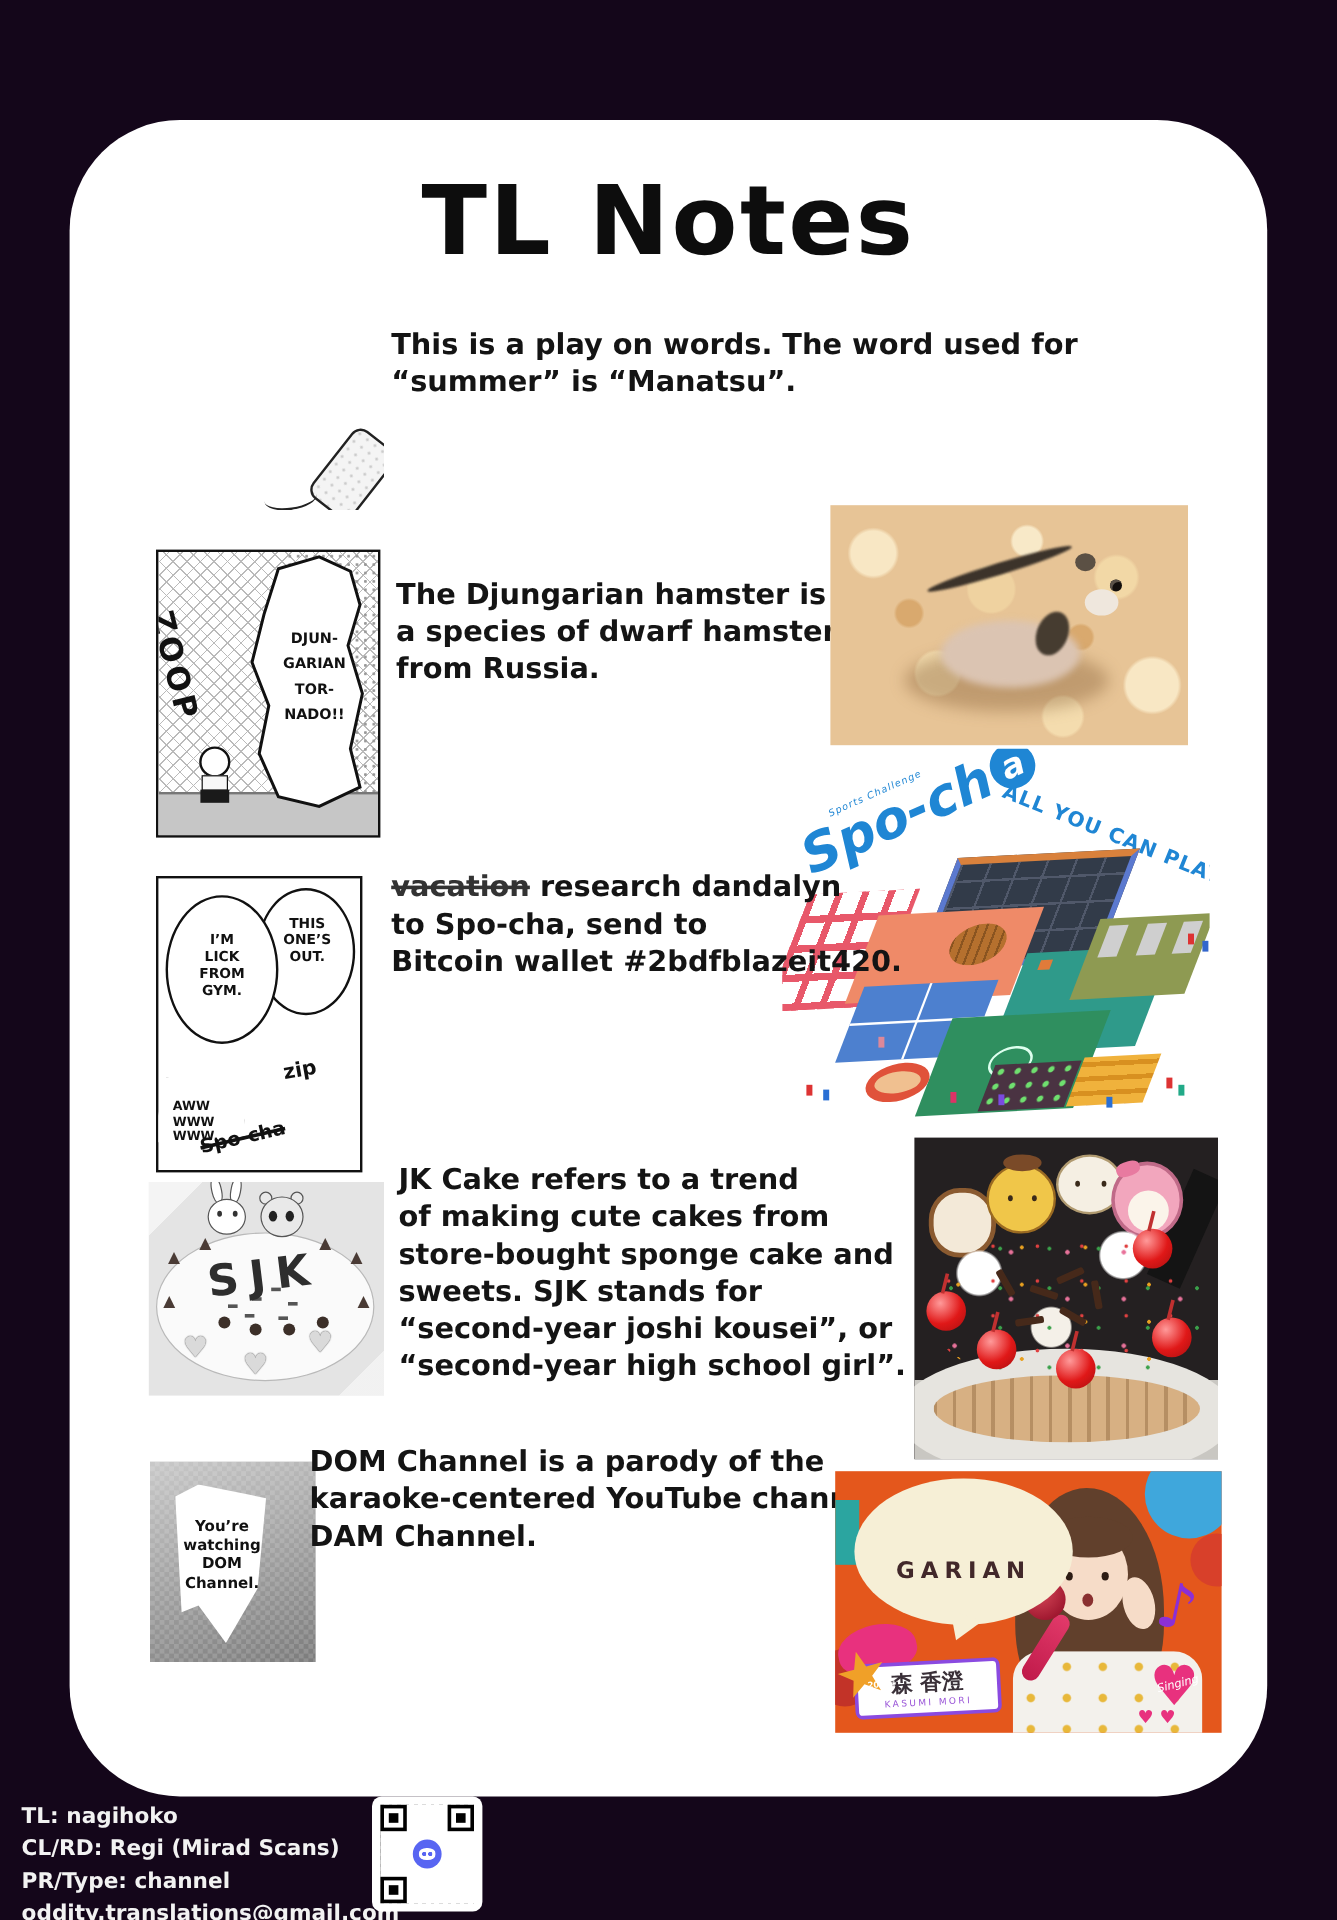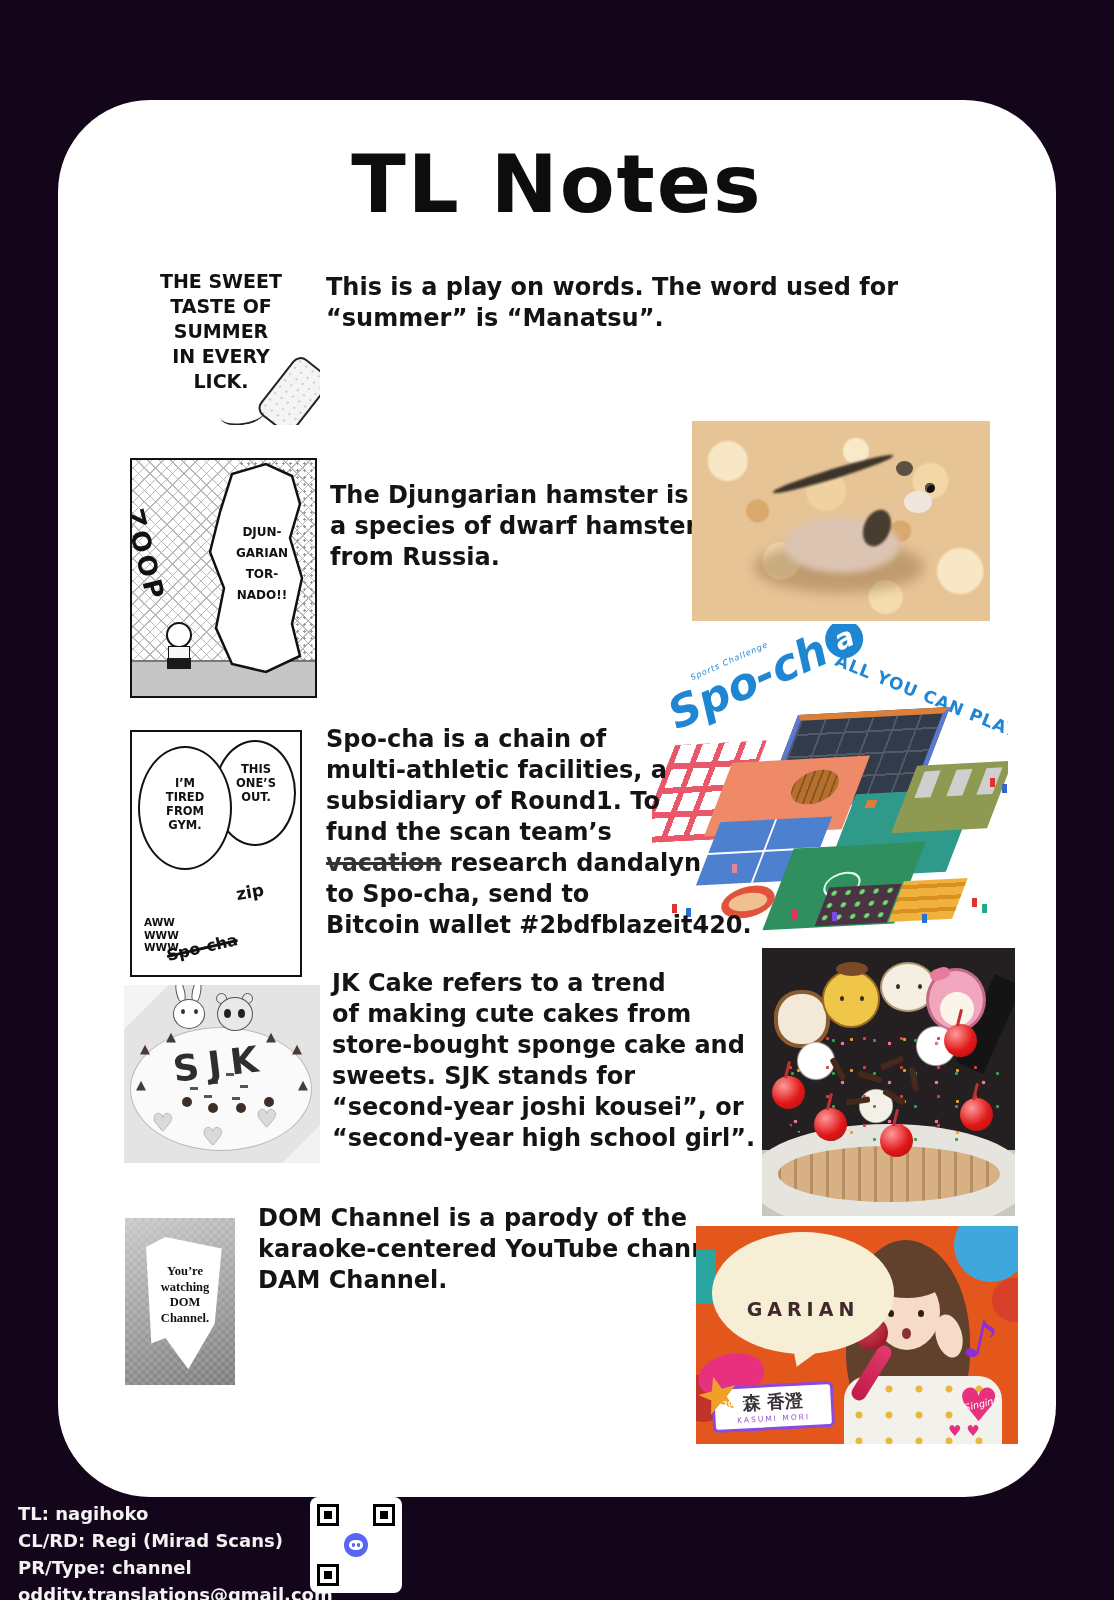--- a/index.html
+++ b/index.html
@@ -194,23 +194,23 @@
       radial-gradient(circle,#e8729a 1.6px,transparent 2.1px);
     background-size:37px 29px,41px 33px,53px 31px,47px 39px; }
   .ck-stick { position:absolute; width:24px; height:6px; border-radius:2px; background:#46291a; }
   .ck-base { position:absolute; left:16px; top:198px; width:222px; height:56px; border-radius:50%;
     background:#d7b083; background-image:repeating-linear-gradient(90deg,rgba(120,80,40,.35) 0 3px,transparent 3px 16px); }
   .cherry { position:absolute; width:33px; height:33px; border-radius:50%;
     background:radial-gradient(circle at 35% 30%,#ff9a9a,#e01818 55%,#a80f0f); }
   .cherry::after { content:""; position:absolute; left:14px; top:-15px; width:2.5px; height:17px; background:#c03030; transform:rotate(14deg); }
 
   
-  .p5 { position:absolute; left:125px; top:1218px; width:110px; height:167px; overflow:hidden;
+  .p5 { position:absolute; left:125px; top:1218px; width:138px; height:167px; overflow:hidden;
     background:linear-gradient(160deg,#c9c9c9,#7c7c7c);
-    background-blend-mode:multiply;font-family:Liberation Serif, serif; }
+    background-blend-mode:multiply; }
   .p5-check { position:absolute; inset:0;
     background:repeating-conic-gradient(rgba(255,255,255,.14) 0 25%,transparent 0 50%); background-size:8px 8px; }
   .p5-banner { position:absolute; left:14px; top:12px; width:88px; height:142px; background:#fff;
     clip-path:polygon(30% 5%,94% 13%,86% 66%,56% 98%,30% 76%,14% 80%,8% 12%);
     filter:drop-shadow(1.5px 0 #111) drop-shadow(-1.5px 0 #111) drop-shadow(0 1.5px #111) drop-shadow(0 -1.5px #111); }
   .p5-txt { position:absolute; left:18px; top:46px; width:84px; font-size:12.5px; line-height:15.5px; }
 
   
   .dam { position:absolute; left:696px; top:1226px; width:322px; height:218px; overflow:hidden; background:#e4571c; }
   .dam-teal { position:absolute; left:0; top:24px; width:20px; height:54px; background:#2ba5a0; }
@@ -271,25 +271,20 @@
                      radial-gradient(circle at 68% 50%,#5865f2 1.6px,transparent 2px); }
 </style>
 </head>
 <body>
 
 <div class="card"></div>
 
 <h1 class="title">TL Notes</h1>
 
 <div class="p1">
-  <div class="p1-text btxt">THE SWEET
-TASTE OF
-SUMMER
-IN EVERY
-LICK.</div>
   <div class="p1-pop"></div>
   <div class="p1-hand"></div>
 </div>
 <div class="note n1">This is a play on words. The word used for
 “summer” is “Manatsu”.</div>
 
 <div class="p2">
   <div class="p2-tone"></div>
   <div class="p2-dots"></div>
   <div class="p2-floor"></div>
@@ -340,38 +335,34 @@
   <div class="sp-logo">
     <div class="sp-sub">Sports Challenge</div>
     <div class="sp-main"><span>Spo-ch</span><span class="sp-a">a</span></div>
   </div>
 </div>
 
 <div class="p3">
   <div class="p3-bubR"></div>
   <div class="p3-bubL"></div>
   <div class="p3-txtL btxt">I’M
-TIRED
+LICK
 FROM
 GYM.</div>
   <div class="p3-txtR btxt">THIS
 ONE’S
 OUT.</div>
   <div class="p3-zip">zip</div>
   <div class="p3-aww"></div>
   <div class="p3-awwtxt btxt">AWW
 WWW
 WWW.</div>
   <div class="p3-sign">Spo-cha</div>
 </div>
-<div class="note n3"><span>Spo-cha is a chain of
-multi-athletic facilities, a
-subsidiary of Round1. To
-fund the scan team’s
-</span><span class="strike">vacation</span><span> research dandalyn
+<div class="note n3"><span class="strike">vacation</span><span> research dandalyn
 to Spo-cha, send to
 Bitcoin wallet #2bdfblazeit420.</span></div>
 
 <div class="p4">
   <div class="p4-cake"></div>
   <div class="p4-berry" style="left:16px; top:56px;">▲</div>
   <div class="p4-berry" style="left:42px; top:44px;">▲</div>
   <div class="p4-berry" style="left:142px; top:44px;">▲</div>
   <div class="p4-berry" style="left:168px; top:56px;">▲</div>
   <div class="p4-berry" style="left:12px; top:92px;">▲</div>

